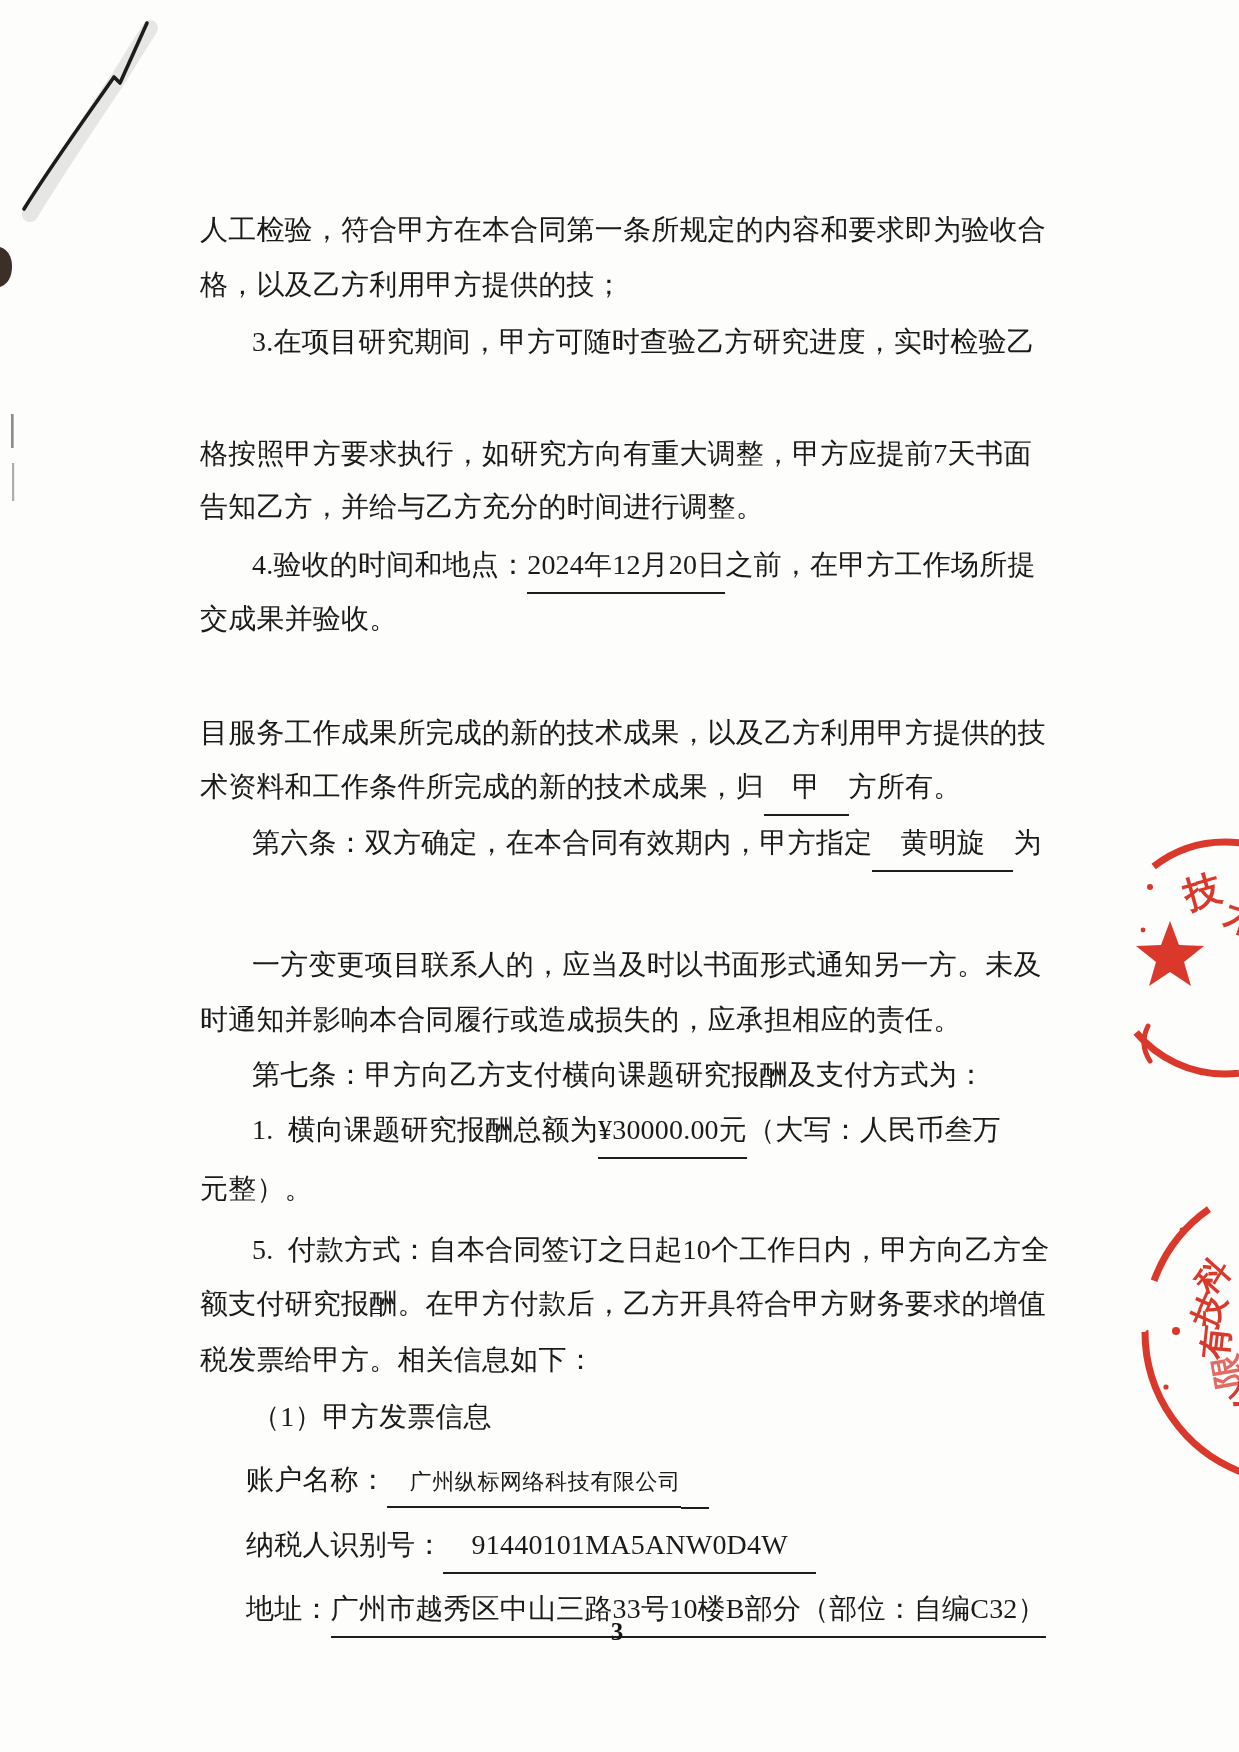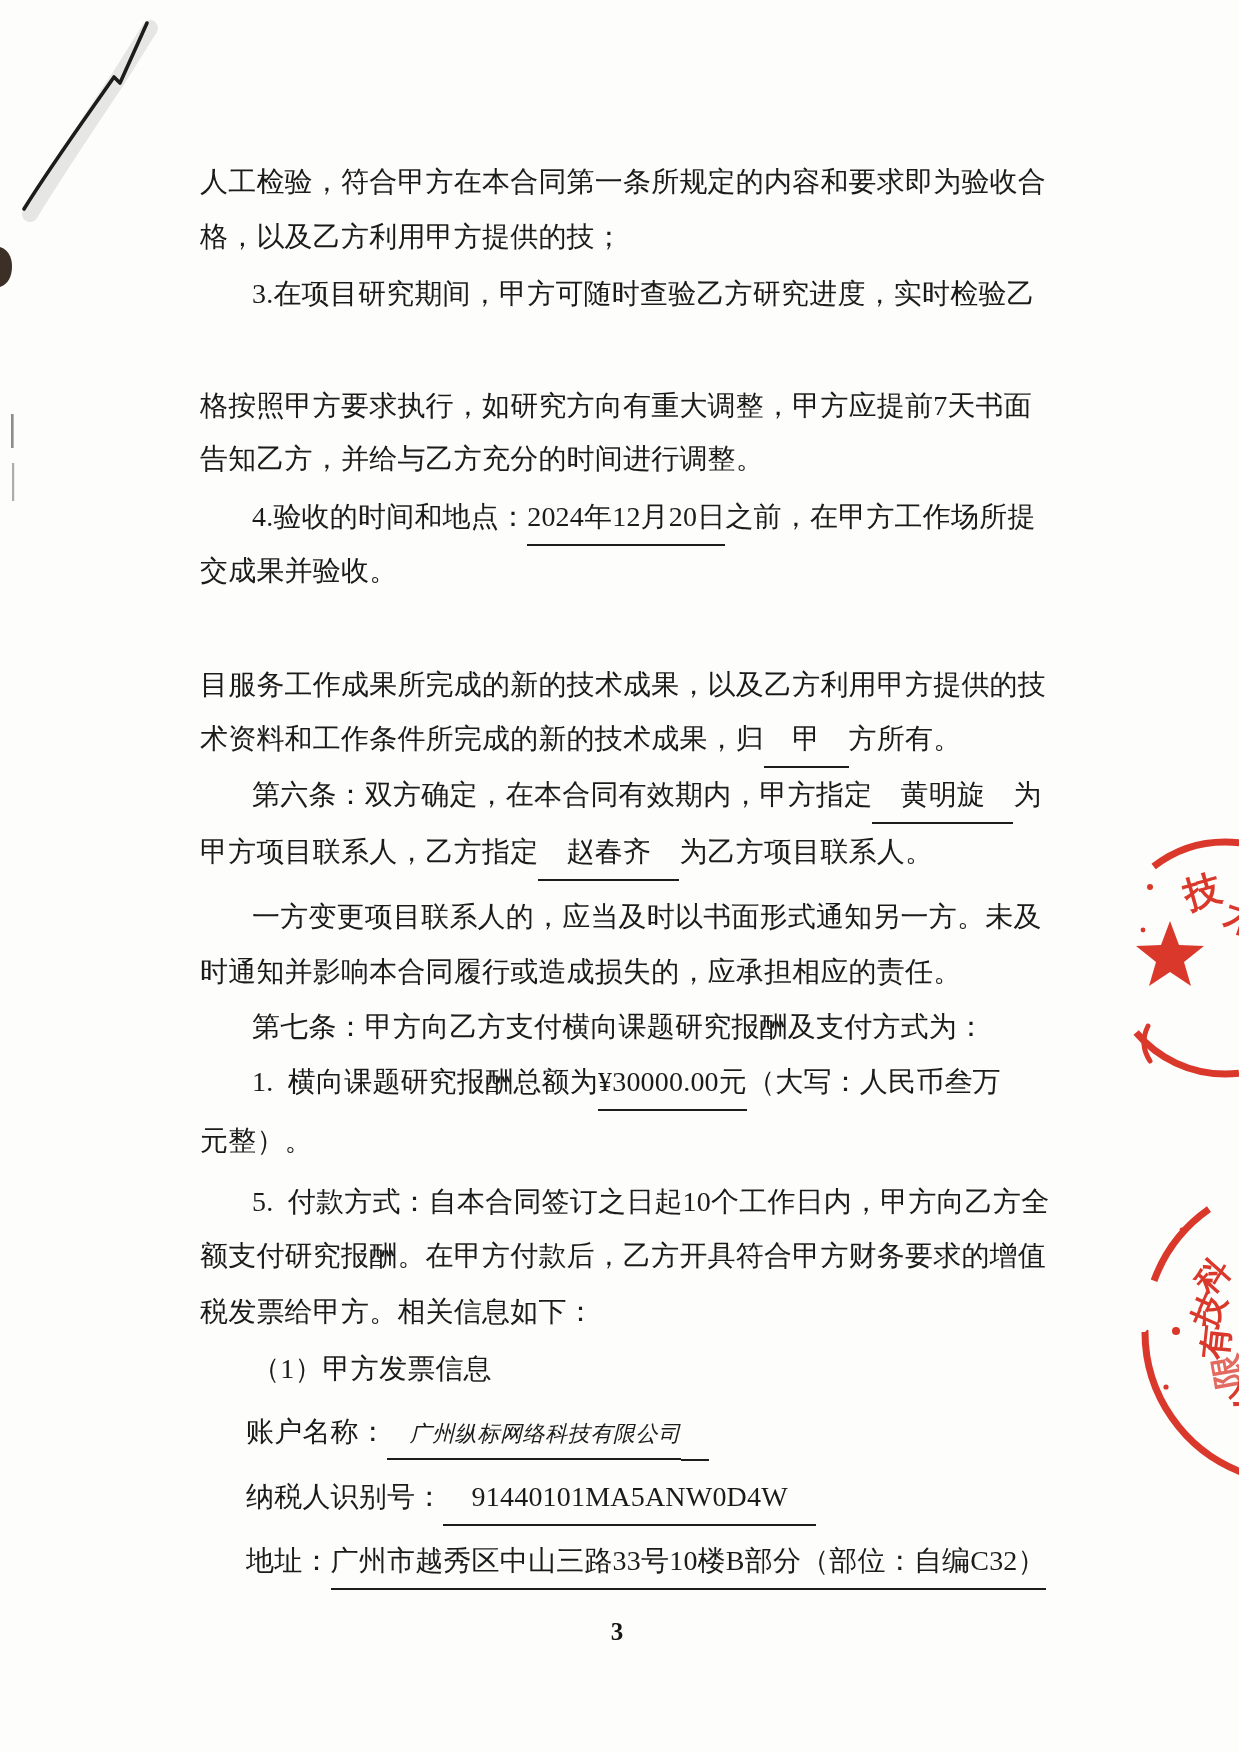--- a/index.html
+++ b/index.html
@@ -3,40 +3,39 @@
 <meta charset="utf-8">
 <style>
   html,body{margin:0;padding:0;background:#e8e8e8;}
   .page{
     position:relative;
     width:1239px;height:1752px;
     background:#fdfdfc;
     overflow:hidden;
     font-family:"Liberation Serif","DejaVu Serif",serif;
   }
-  .doc-body{position:absolute;inset:0;}
+  .doc-body{position:absolute;inset:0;margin-top:48px;}
   .line{
     position:absolute;
     font-size:28px;
     letter-spacing:0.2px;
     line-height:36px;
     color:#1b1b1b;
     font-weight:500;
     white-space:pre;
   }
   .line .u{
     border-bottom:2.5px solid #1d1d1d;
     padding-bottom:12px;
   }
   .line .small{
     font-size:22px;
     letter-spacing:0.6px;
   }
   .line .small.u{
-    font-style:italic;
   }
   .page-number{
     position:absolute;
     top:1618px;left:597px;width:40px;
     text-align:center;
     font-size:25px;color:#151515;font-weight:600;
   }
   .overlay{
     position:absolute;inset:0;
     pointer-events:none;
@@ -55,21 +54,20 @@
       <div class="line" style="top: 164px; left: 200px;"><span>人工检验，符合甲方在本合同第一条所规定的内容和要求即为验收合</span></div>
       <div class="line" style="top: 219px; left: 200px;"><span>格，以及乙方利用甲方提供的技；</span></div>
       <div class="line" style="top: 276px; left: 252px;"><span>3.在项目研究期间，甲方可随时查验乙方研究进度，实时检验乙</span></div>
       <div class="line" style="top: 388px; left: 200px;"><span>格按照甲方要求执行，如研究方向有重大调整，甲方应提前7天书面</span></div>
       <div class="line" style="top: 441px; left: 200px;"><span>告知乙方，并给与乙方充分的时间进行调整。</span></div>
       <div class="line" style="top: 499px; left: 252px;"><span>4.验收的时间和地点：</span><span class="u">2024年12月20日</span><span>之前，在甲方工作场所提</span></div>
       <div class="line" style="top: 553px; left: 200px;"><span>交成果并验收。</span></div>
       <div class="line" style="top: 667px; left: 200px;"><span>目服务工作成果所完成的新的技术成果，以及乙方利用甲方提供的技</span></div>
       <div class="line" style="top: 721px; left: 200px;"><span>术资料和工作条件所完成的新的技术成果，归</span><span class="u">　甲　</span><span>方所有。</span></div>
       <div class="line" style="top: 777px; left: 252px;"><span>第六条：双方确定，在本合同有效期内，甲方指定</span><span class="u">　黄明旋　</span><span>为</span></div>
-      <div class="line" style="top: 834px; left: 200px;"><span>甲方项目联系人，乙方指定</span><span class="u">　赵春齐　</span><span>为乙方项目联系人。</span></div>
       <div class="line" style="top: 899px; left: 252px;"><span>一方变更项目联系人的，应当及时以书面形式通知另一方。未及</span></div>
       <div class="line" style="top: 954px; left: 200px; font-family: Liberation Serif, serif;"><span>时通知并影响本合同履行或造成损失的，应承担相应的责任。</span></div>
       <div class="line" style="top: 1009px; left: 252px;"><span>第七条：甲方向乙方支付横向课题研究报酬及支付方式为：</span></div>
       <div class="line" style="top: 1064px; left: 252px;"><span>1.  横向课题研究报酬总额为</span><span class="u">¥30000.00元</span><span>（大写：人民币叁万</span></div>
       <div class="line" style="top: 1123px; left: 200px;"><span>元整）。</span></div>
       <div class="line" style="top: 1184px; left: 252px;"><span>5.  付款方式：自本合同签订之日起10个工作日内，甲方向乙方全</span></div>
       <div class="line" style="top: 1238px; left: 200px;"><span>额支付研究报酬。在甲方付款后，乙方开具符合甲方财务要求的增值</span></div>
       <div class="line" style="top: 1294px; left: 200px;"><span>税发票给甲方。相关信息如下：</span></div>
       <div class="line" style="top: 1351px; left: 252px;"><span>（1）甲方发票信息</span></div>
       <div class="line" style="top: 1414px; left: 246px;"><span>账户名称：</span><span class="u small">　广州纵标网络科技有限公司</span><span class="u">　</span></div>

